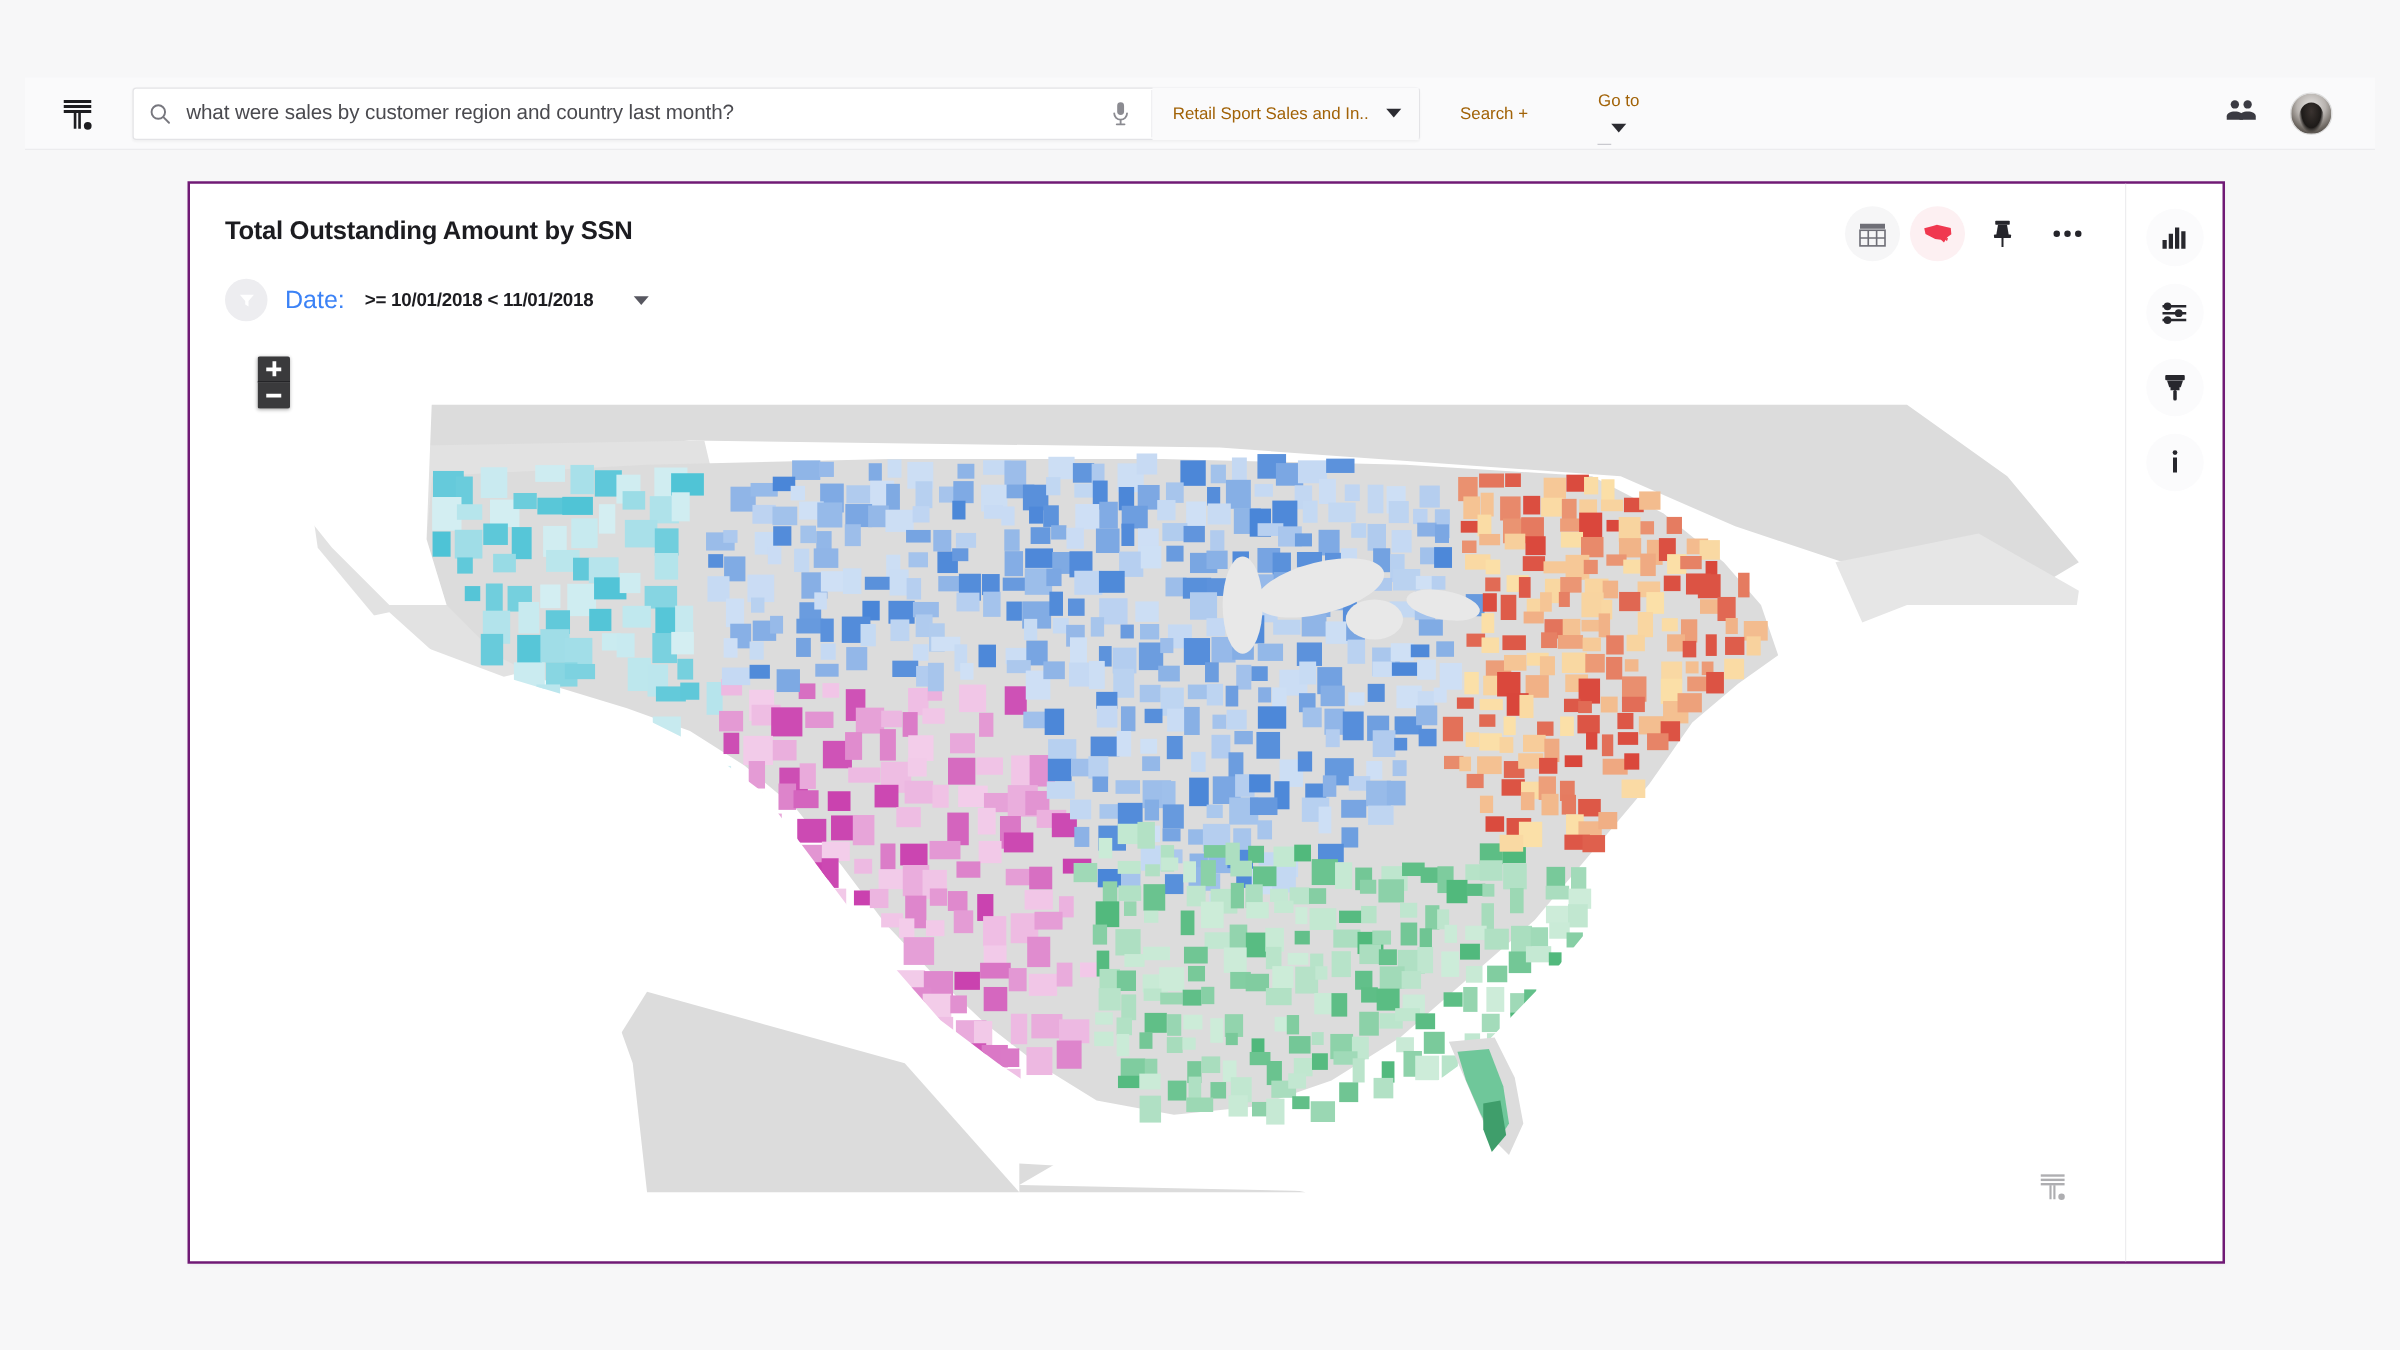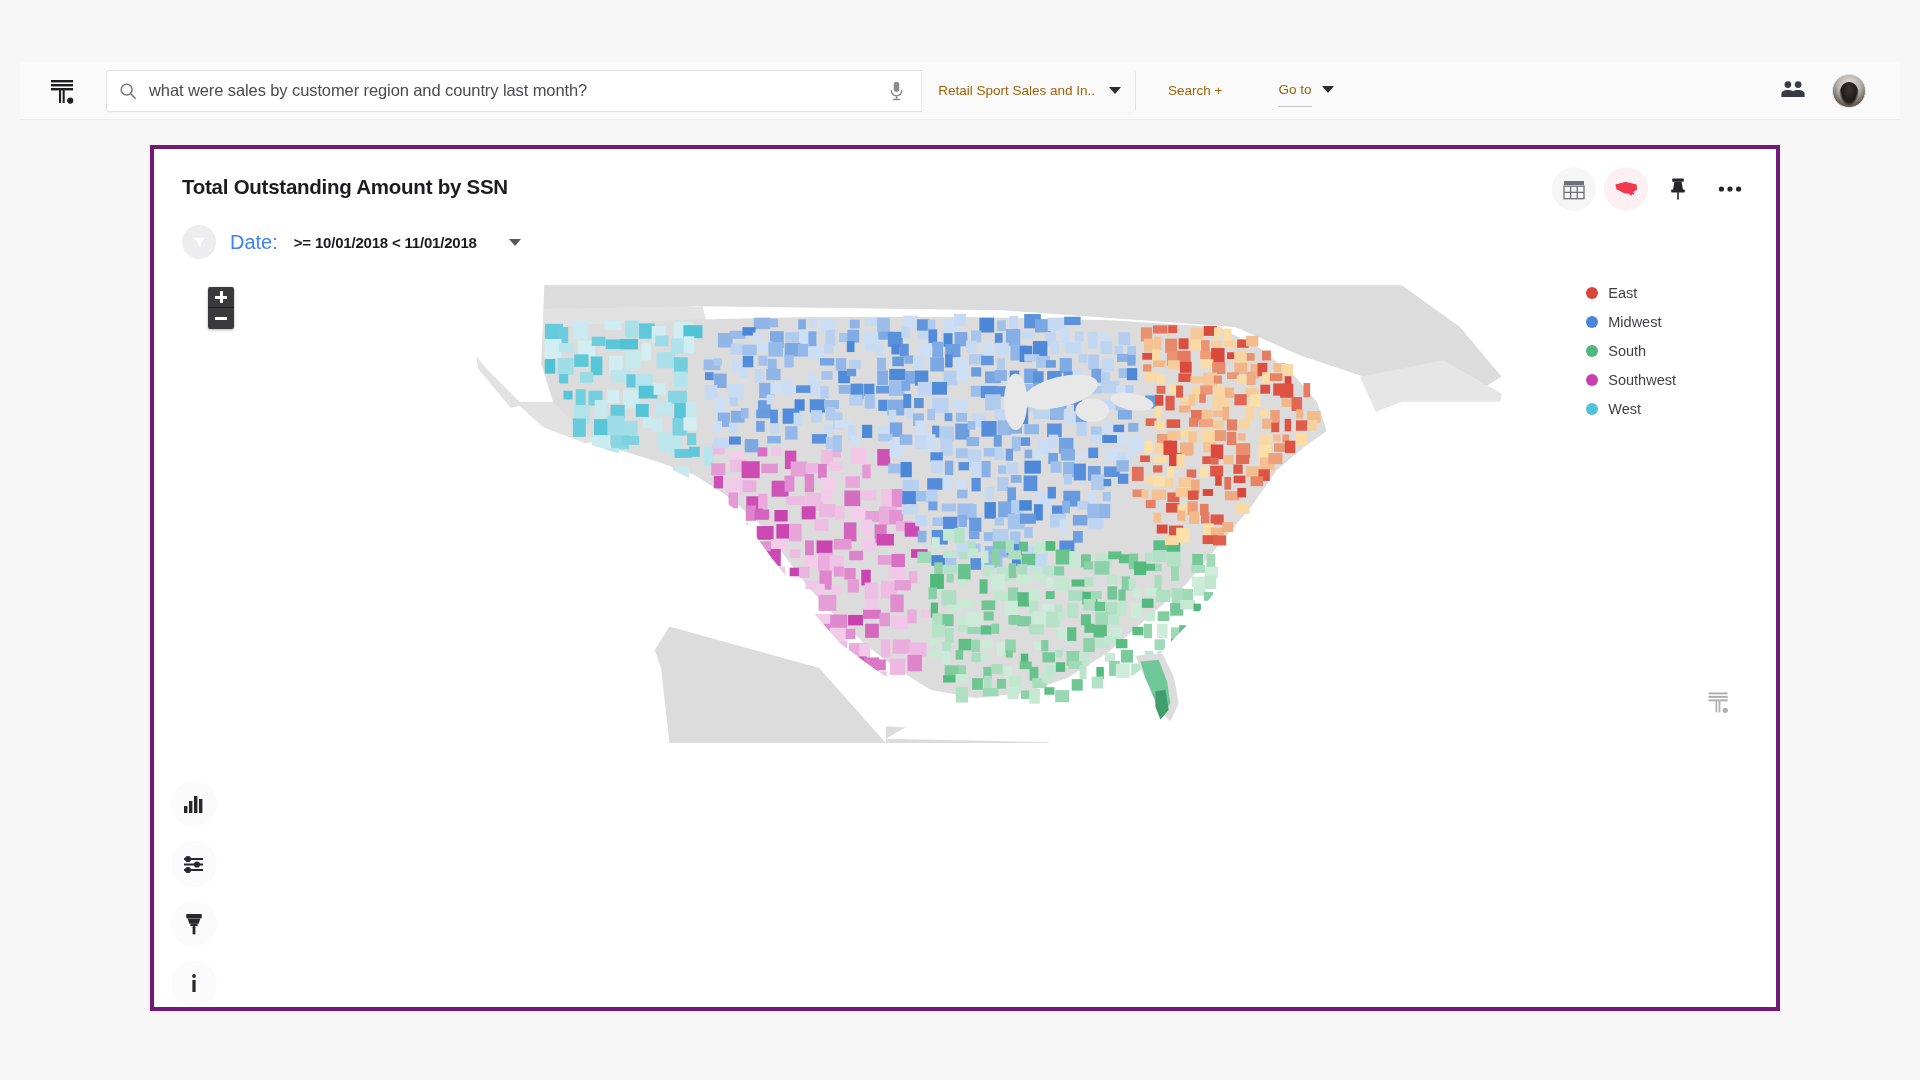--- a/index.html
+++ b/index.html
@@ -49,45 +49,44 @@
   }
   .source-label {
     font-size: 13.5px; color: #a16207; white-space: nowrap;
   }
   .caret { width:0;height:0;border-left:6px solid transparent;border-right:6px solid transparent;border-top:7px solid #2b2b31; margin-left:14px;}
 
   .topbar-link {
     font-size: 13.5px; color: #a16207; cursor: pointer; white-space: nowrap;
   }
   .nav-item { display:flex; align-items:center; height:58px; padding: 0 10px; }
-  .goto-wrap { display:flex; align-items:center; gap:11px; position:relative; padding-bottom:2px;}
+  .goto-wrap { display:flex; align-items:center; gap:11px; position:relative; padding-bottom:2px;flex-direction:column;}
   .goto-underline { position:absolute; left:0; right:22px; bottom:-8px; height:1px; background:#c9c9cf; }
 
   .topbar-right { margin-left:auto; display:flex; align-items:center; gap:26px; padding-right:34px; }
   .avatar {
     width: 34px; height:34px; border-radius:50%;
     background: radial-gradient(circle at 50% 32%, #e8e6e4 0%, #b9b4b0 42%, #6e6862 70%, #2f2b28 100%);
     overflow:hidden; position:relative; cursor:pointer;
     border:1px solid #ddd;
   }
   .avatar::after{
     content:""; position:absolute; left:50%; top:22%; width:62%; height:78%;
     transform:translateX(-50%);
     background: radial-gradient(ellipse at 50% 30%, #3a3330 0%, #1d1a18 55%, rgba(30,26,24,0) 72%);
     border-radius: 50% 50% 45% 45%;
   }
 
   
   .card {
     position: absolute; left: 150px; top: 145px; width: 1630px; height: 866px;
     background: #ffffff;
-    border: 4px solid #701a75;
+    border: 2px solid #701a75;
     box-shadow: 0 1px 4px rgba(0,0,0,0.05);
     display: flex;
-    flex-direction: column;
   }
   .card-main { position: relative; flex: 1; min-width:0; }
   .card-side {
     width: 78px; border-left: 1px solid #ededef;
     display:flex; flex-direction:column; align-items:center;
     padding-top: 20px; gap: 14px;
   }
   .side-btn {
     width: 46px; height: 46px; border-radius: 50%;
     display:flex; align-items:center; justify-content:center; cursor:pointer;
@@ -1326,42 +1325,20 @@
           <div class="zoom-ctrl">
             <div class="zoom-btn zoom-plus">
               <span class="zoom-glyph-h"></span>
                 <span class="zoom-glyph-v"></span>
             </div>
             <div class="zoom-btn">
               <span class="zoom-glyph-h"></span>
             </div>
           </div>
 
-          <div class="legend" id="legend">
-              <div class="legend-item">
-                <span class="legend-dot" style="background: rgb(217, 69, 58);"></span>
-                <span class="legend-text">East</span>
-              </div>
-              <div class="legend-item">
-                <span class="legend-dot" style="background: rgb(74, 134, 216);"></span>
-                <span class="legend-text">Midwest</span>
-              </div>
-              <div class="legend-item">
-                <span class="legend-dot" style="background: rgb(79, 184, 123);"></span>
-                <span class="legend-text">South</span>
-              </div>
-              <div class="legend-item">
-                <span class="legend-dot" style="background: rgb(201, 63, 174);"></span>
-                <span class="legend-text">Southwest</span>
-              </div>
-              <div class="legend-item">
-                <span class="legend-dot" style="background: rgb(78, 195, 214);"></span>
-                <span class="legend-text">West</span>
-              </div>
-            </div>
 
           <span class="watermark">
             <svg width="26" height="26" viewBox="0 0 30 30">
               <rect x="3" y="4" width="22" height="2.2" fill="#6d6d73"></rect>
               <rect x="3" y="8" width="22" height="2.2" fill="#6d6d73"></rect>
               <rect x="3" y="12" width="22" height="2.2" fill="#6d6d73"></rect>
               <rect x="11" y="14" width="2" height="13" fill="#6d6d73"></rect>
               <rect x="14.6" y="14" width="2" height="13" fill="#6d6d73"></rect>
               <circle cx="22.2" cy="24.6" r="3" fill="#6d6d73"></circle>
             </svg>

